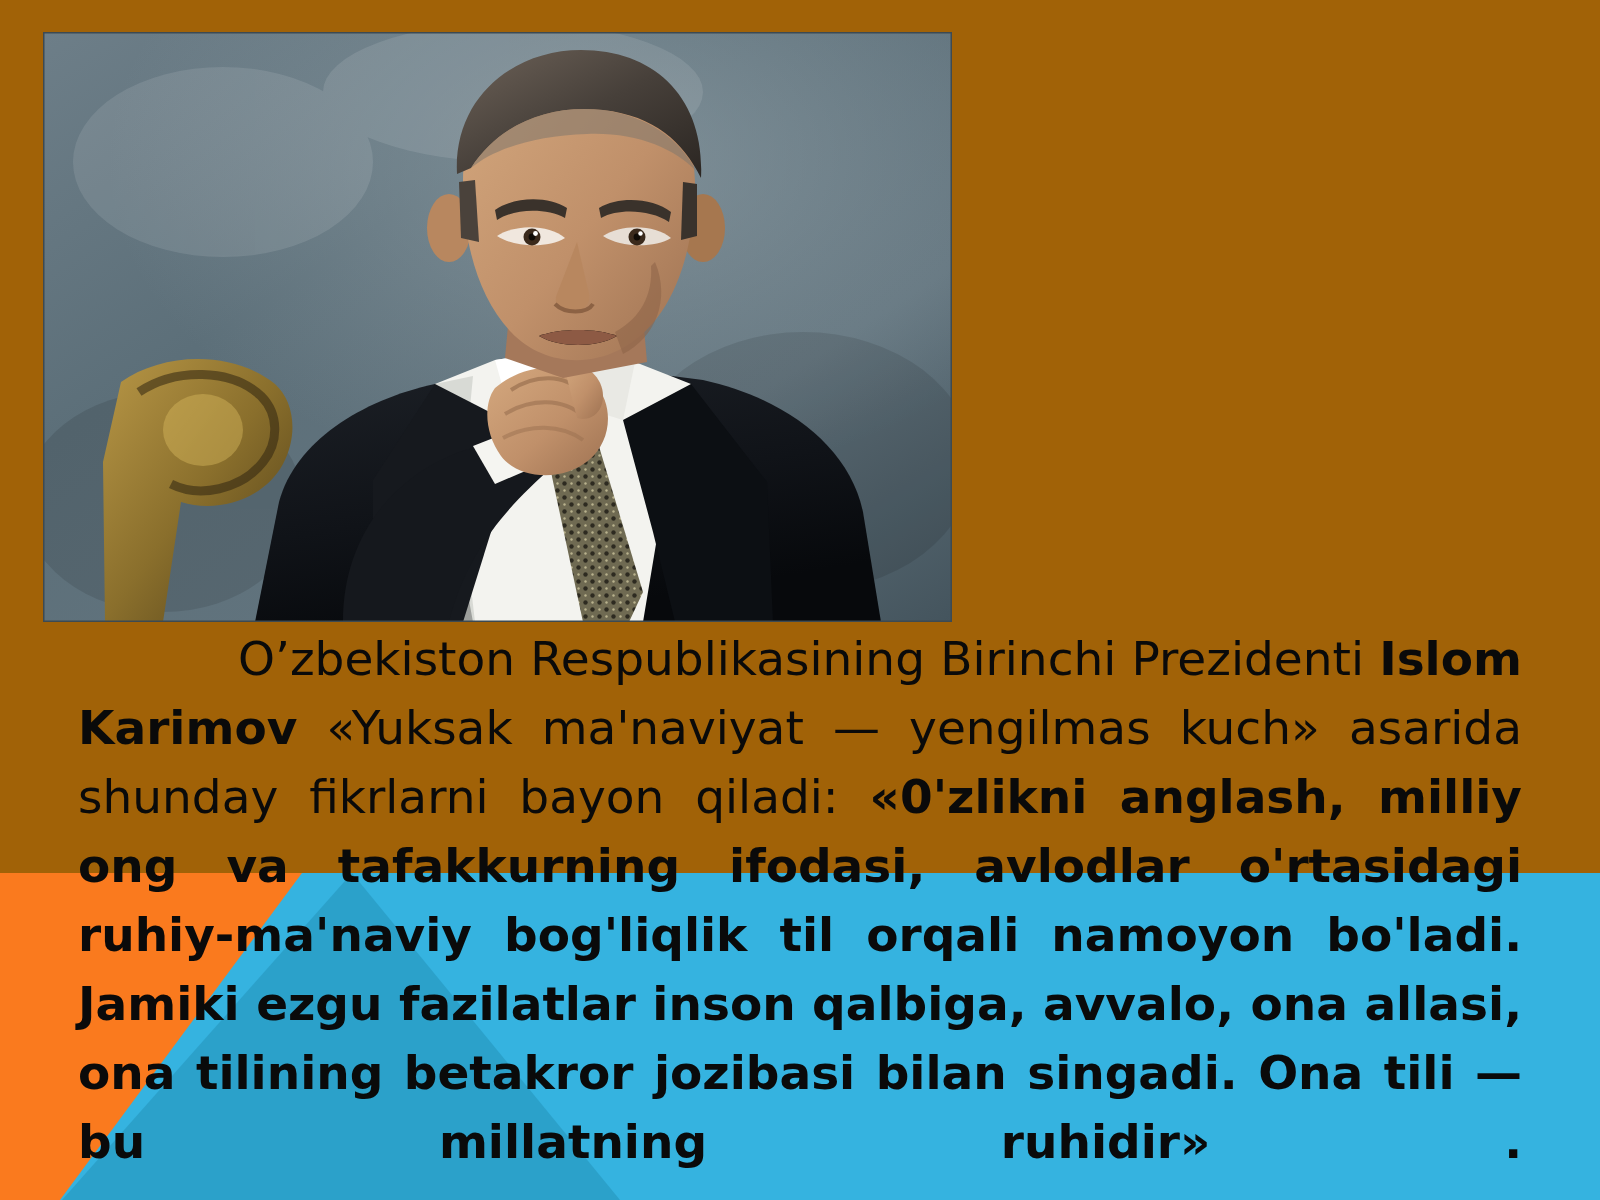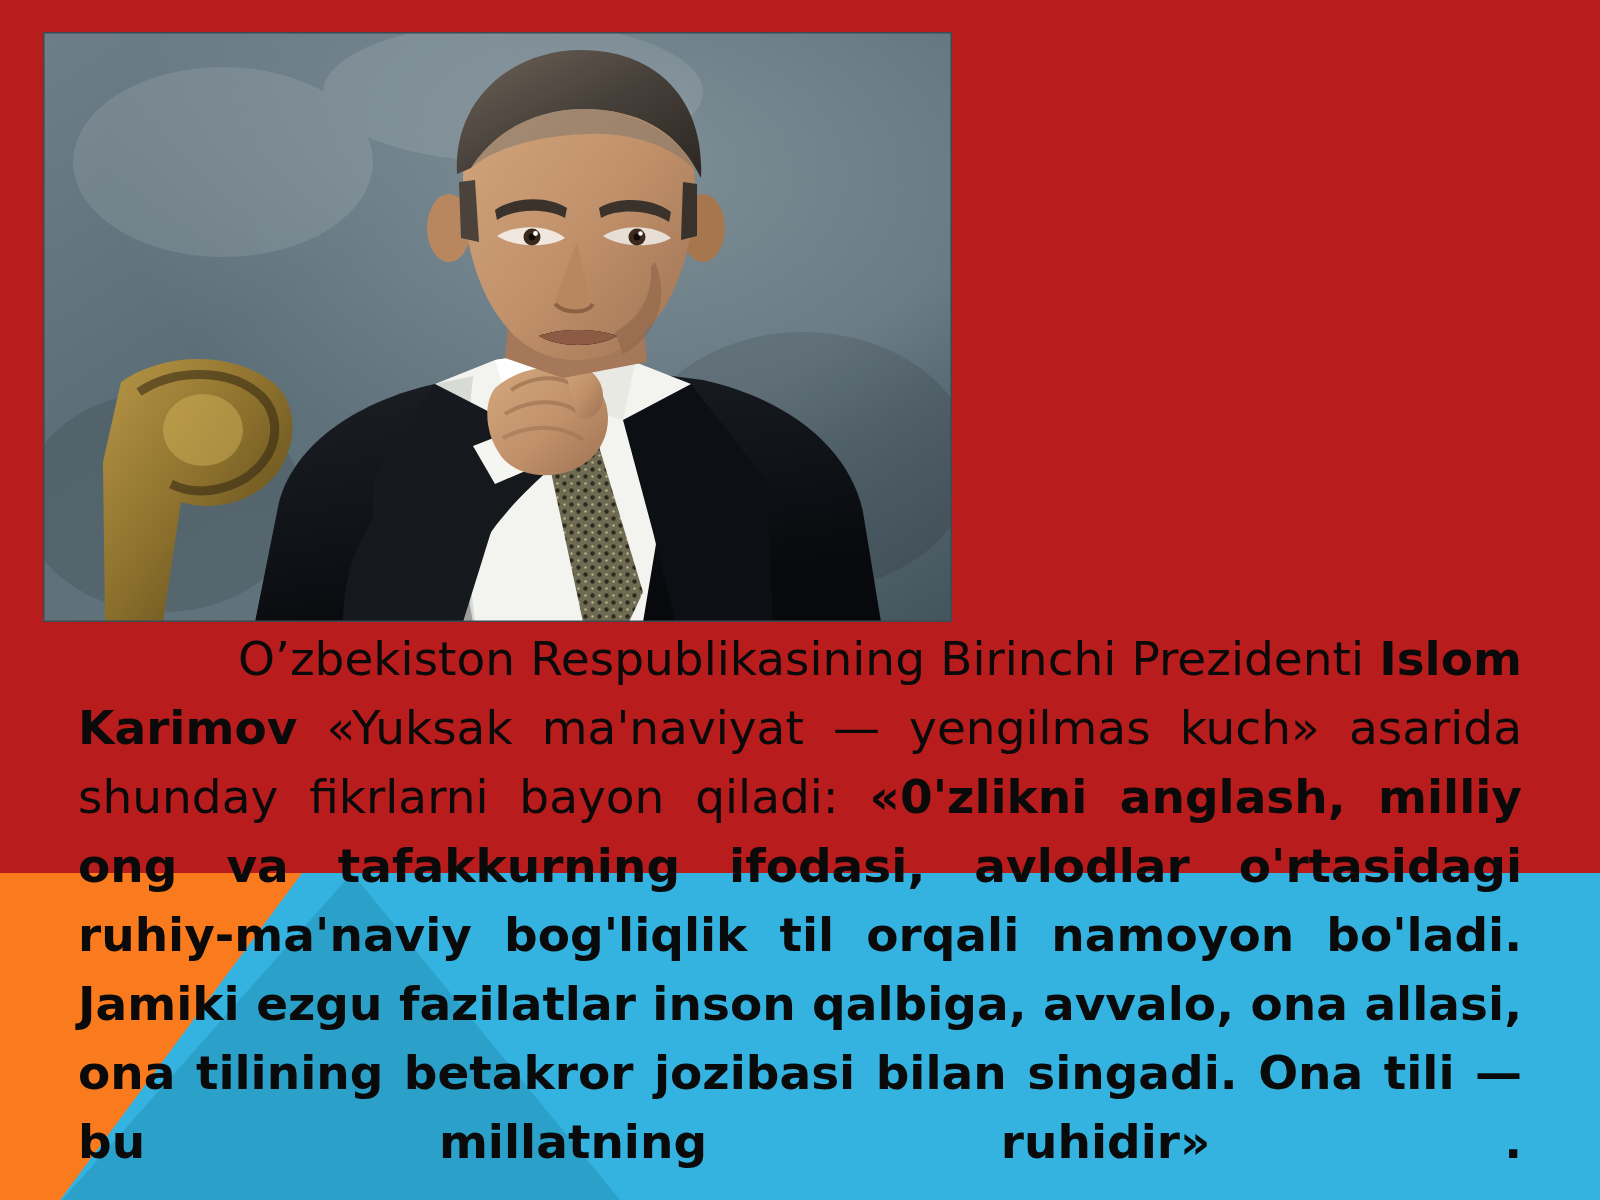--- a/index.html
+++ b/index.html
@@ -77,21 +77,21 @@
     display: inline-block;
     width: 100%;
   }
 
   .seg-normal { font-weight: 400; }
   .seg-bold   { font-weight: 700; }
 </style>
 </head>
 <body>
 
-<div id="slide" style="background: #b91c1c;">
+<div id="slide" style="background: #a16207;">
 
   <div id="deco-band" style="top: 873px; height: 327px;">
     <svg viewBox="0 0 1600 327" preserveAspectRatio="none" style="height: 327px;">
 
       <rect x="0" y="0" width="1600" height="327" fill="#35b3e0"></rect>
 
       <polygon points="0,0 302,0 60,327 0,327" fill="#fa7a1e"></polygon>
 
       <polygon points="352,0 620,327 62,327" fill="#1b7fa0" opacity="0.34"></polygon>
     </svg>

